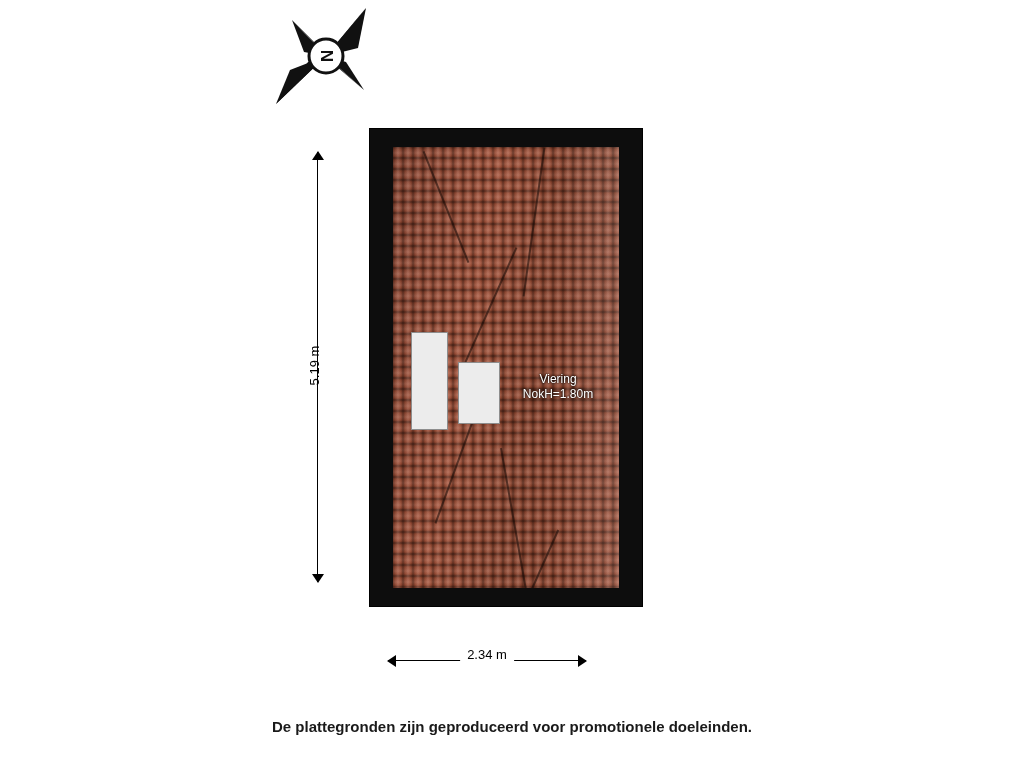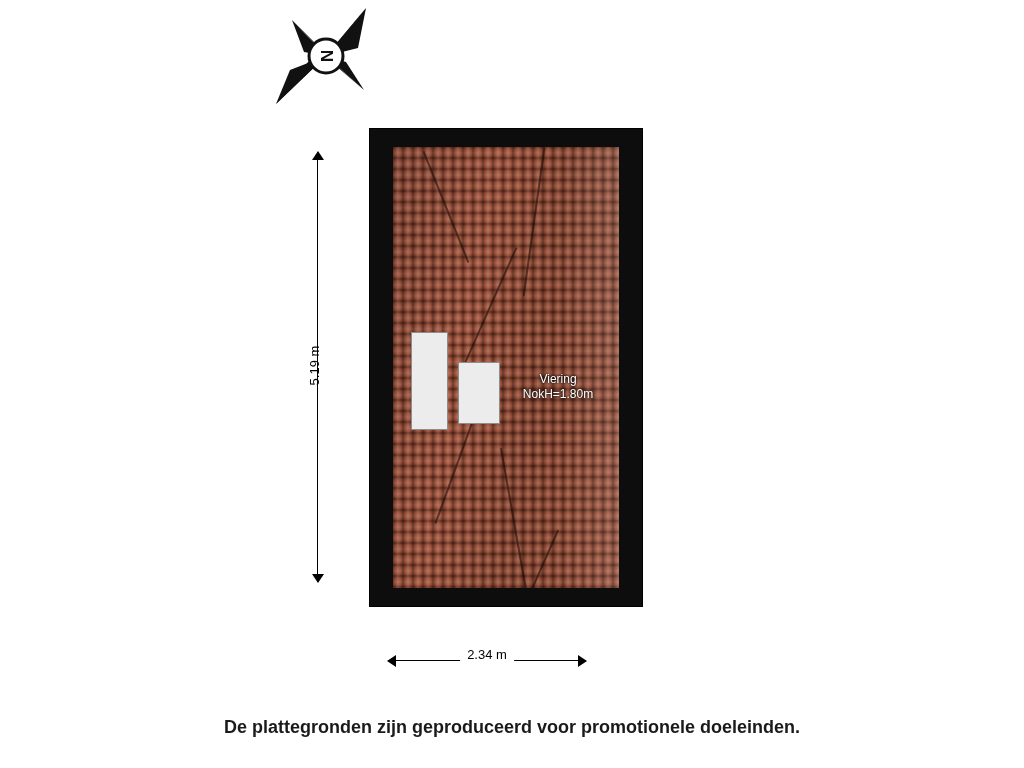--- a/index.html
+++ b/index.html
@@ -186,21 +186,21 @@
   }
 
   
   #disclaimer {
     position: absolute;
     left: 0;
     top: 716px;
     width: 1024px;
     text-align: center;
     color: #1a1a1a;
-    font-size: 18px;
+    font-size: 15px;
     line-height: 22px;
     font-weight: bold;
   }
 </style>
 </head>
 <body>
 
 <div id="compass">
   <svg width="128" height="104" viewBox="0 0 128 104">
 

